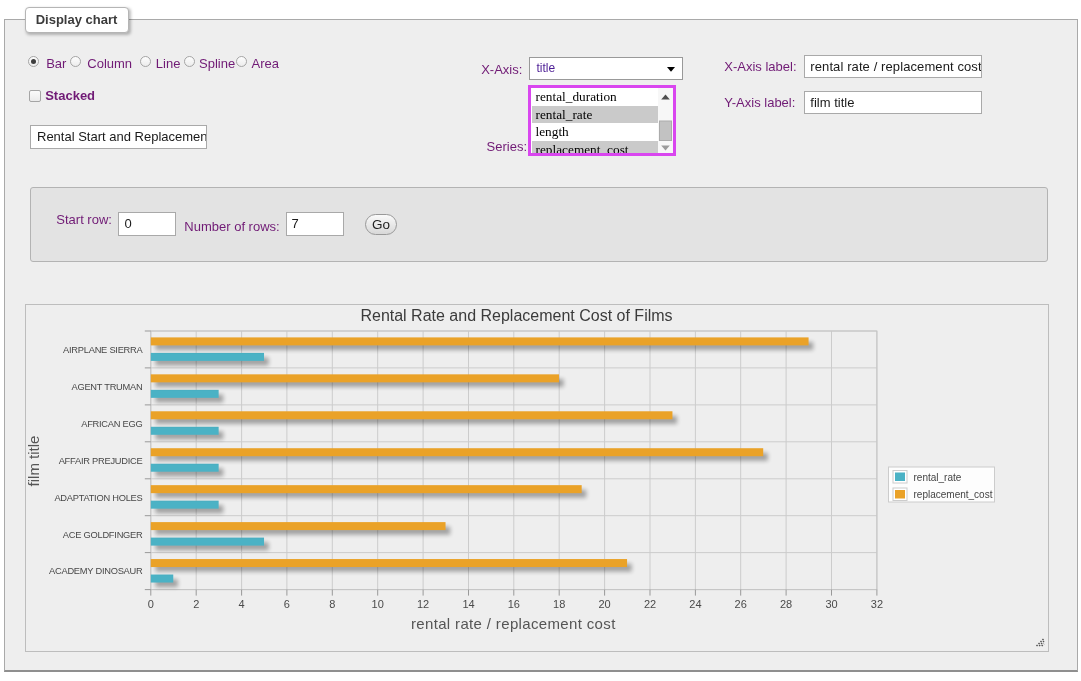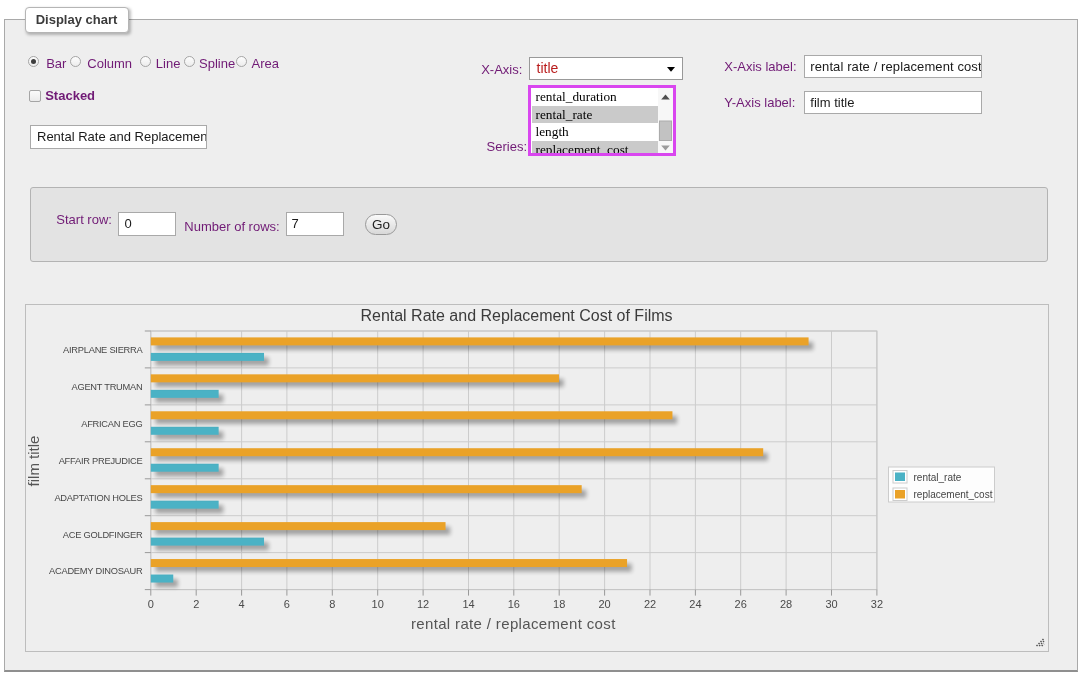--- a/index.html
+++ b/index.html
@@ -7,21 +7,21 @@
 .abs{position:absolute;}
 #fs{left:4px;top:19px;width:1074px;height:653px;background:#eeeeee;border:1px solid #a9a9a9;border-bottom:2px solid #8f8f8f;box-sizing:border-box;}
 #fslegend{left:24.5px;top:7px;width:104px;height:26px;background:#ffffff;border:1px solid #b5b5b5;border-radius:4px;box-sizing:border-box;box-shadow:1.5px 1.5px 3px rgba(0,0,0,0.25);font-weight:bold;font-size:13px;color:#3c3c3c;line-height:24px;text-align:center;}
 .flabel{font-size:13px;line-height:13px;color:#701a75;white-space:nowrap;}
 .radio{width:11px;height:11px;border-radius:50%;border:1px solid #a5a5a5;background:linear-gradient(to bottom,#fdfdfd,#ececec);box-sizing:border-box;}
 .dot{width:5px;height:5px;border-radius:50%;background:#3d3d3d;}
 .checkbox{width:12px;height:12px;border:1px solid #a5a5a5;border-radius:2px;background:linear-gradient(to bottom,#fbfbfb,#ebebeb);box-sizing:border-box;}
 .tinput{background:#fff;border:1px solid #a9a9a9;box-sizing:border-box;font-size:13px;color:#1a1a1a;padding:0 5px;white-space:nowrap;overflow:hidden;}
 #panel{left:30px;top:186.5px;width:1017.5px;height:75.5px;background:#e3e3e3;border:1px solid #b3b3b3;border-radius:3px;box-sizing:border-box;}
 #gobtn{left:365px;top:213.5px;width:32px;height:21px;border:1px solid #999;border-radius:10.5px;background:linear-gradient(to bottom,#fafafa,#d8d8d8);box-sizing:border-box;font-size:13.5px;color:#222;text-align:center;line-height:19px;}
-#xsel{left:528.5px;top:56.5px;width:154.5px;height:23px;background:#fff;border:1px solid #999;box-sizing:border-box;font-size:14px;color:#b91c1c;line-height:21px;padding:0 7px;}
+#xsel{left:528.5px;top:56.5px;width:154.5px;height:23px;background:#fff;border:1px solid #999;box-sizing:border-box;font-size:12px;color:#4c1d95;line-height:21px;padding:0 7px;}
 #serlist{left:528px;top:85px;width:148px;height:70.5px;background:#fff;border:3px solid #d946ef;box-sizing:border-box;overflow:hidden;font-family:Liberation Serif, serif;}
 .srow{position:absolute;left:1px;width:130px;height:17.6px;font-size:13.3px;color:#000;line-height:17.6px;padding-left:3.5px;white-space:nowrap;}
 .srow.sel{background:#cacaca;}
 #chartbox{left:24.5px;top:304px;width:1024px;height:347.5px;background:#eeeeee;border:1px solid #bdbdbd;box-sizing:border-box;}
 </style>
 </head>
 <body>
 <div id="stage">
   <div class="abs" id="fs"></div>
   <div class="abs" id="fslegend">Display chart</div>
@@ -34,21 +34,21 @@
   <div class="abs radio" style="left:140px;top:56px;"></div>
   <div class="abs flabel" style="left:155.8px;top:56.5px;">Line</div>
   <div class="abs radio" style="left:183.9px;top:56px;"></div>
   <div class="abs flabel" style="left:199px;top:56.5px;">Spline</div>
   <div class="abs radio" style="left:235.7px;top:56px;"></div>
   <div class="abs flabel" style="left:251.6px;top:56.5px;">Area</div>
 
   <div class="abs checkbox" style="left:28.5px;top:89.5px;"></div>
   <div class="abs flabel" style="left:45.2px;top:89.1px;font-weight:bold;">Stacked</div>
 
-  <div class="abs tinput" style="left:30px;top:125px;width:177px;height:24px;line-height:22px;padding:0 6px;">Rental Rate and Replacemen</div>
+  <div class="abs tinput" style="left:30px;top:125px;width:177px;height:24px;line-height:22px;padding:0 6px;">Rental Start and Replacemen</div>
 
   <div class="abs flabel" style="left:481.2px;top:62.7px;">X-Axis:</div>
   <div class="abs" id="xsel">title
     <svg width="8" height="6" style="position:absolute;right:7px;top:9.5px;">
         <path d="M 0 0 L 8 0 L 4 4.8 Z" fill="#000"></path>
       </svg>
   </div>
 
   <div class="abs flabel" style="left:486.6px;top:139.7px;">Series:</div>
   <div class="abs" id="serlist">

